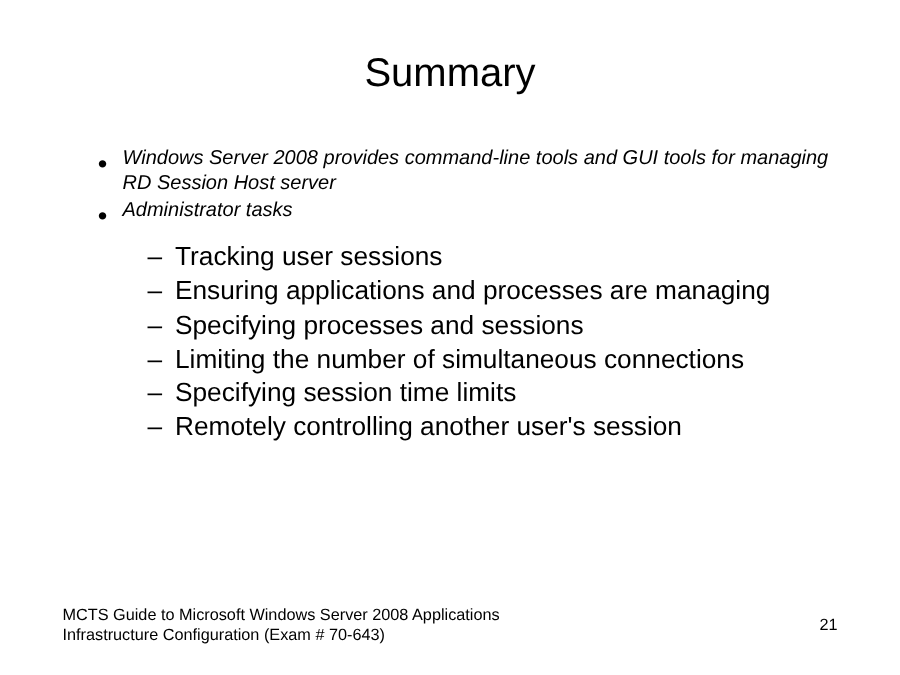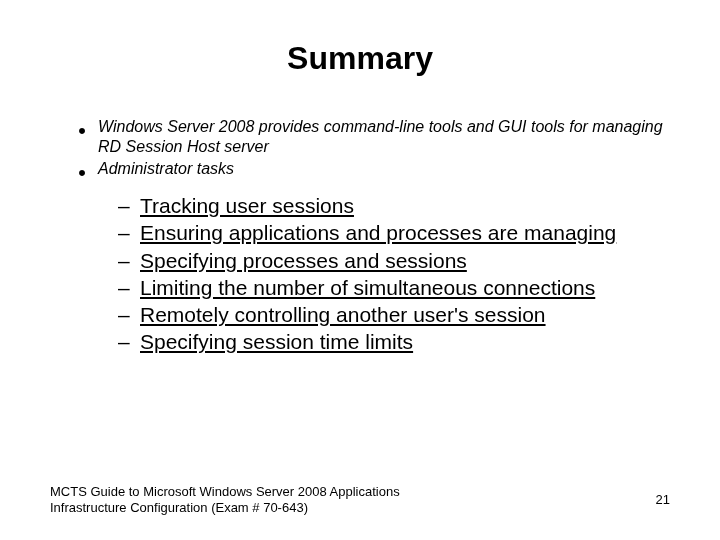--- a/index.html
+++ b/index.html
@@ -12,21 +12,21 @@
       height: 540px;
       background: #ffffff;
       font-family: Arial, Helvetica, sans-serif;
       color: #000000;
       position: relative;
       padding: 40px 50px 30px 50px;
     }
     .title {
       text-align: center;
       font-size: 32px;
-      font-weight: bold;
+      font-weight: normal;
       margin-bottom: 40px;
     }
     .bullet-list {
       list-style: none;
       padding-left: 28px;
     }
     .bullet-item {
       font-size: 16px;
       line-height: 1.25;
       margin-bottom: 2px;
@@ -45,21 +45,20 @@
       list-style: none;
       padding-left: 68px;
       margin-top: 14px;
     }
     .sub-item {
       font-size: 21px;
       line-height: 1.25;
       margin-bottom: 1px;
       position: relative;
       padding-left: 22px;
-      text-decoration: underline;
     }
     .sub-item::before {
       content: "–";
       position: absolute;
       left: 0;
       top: 0;
     }
     .footer {
       position: absolute;
       bottom: 24px;
@@ -86,20 +85,20 @@
 <ul class="bullet-list">
   <li class="bullet-item">Windows Server 2008 provides command-line tools and GUI tools for managing RD Session Host server</li>
   <li class="bullet-item">Administrator tasks</li>
 </ul>
 
 <ul class="sub-list">
   <li class="sub-item">Tracking user sessions</li>
   <li class="sub-item">Ensuring applications and processes are managing</li>
   <li class="sub-item">Specifying processes and sessions</li>
   <li class="sub-item">Limiting the number of simultaneous connections</li>
+  <li class="sub-item">Specifying session time limits</li>
   <li class="sub-item">Remotely controlling another user's session</li>
-  <li class="sub-item">Specifying session time limits</li>
 </ul>
 
 <div class="footer">
   <div class="footer-text">MCTS Guide to Microsoft Windows Server 2008 Applications Infrastructure Configuration (Exam # 70-643)</div>
   <div class="page-number">21</div>
 </div>
 
 </body></html>

